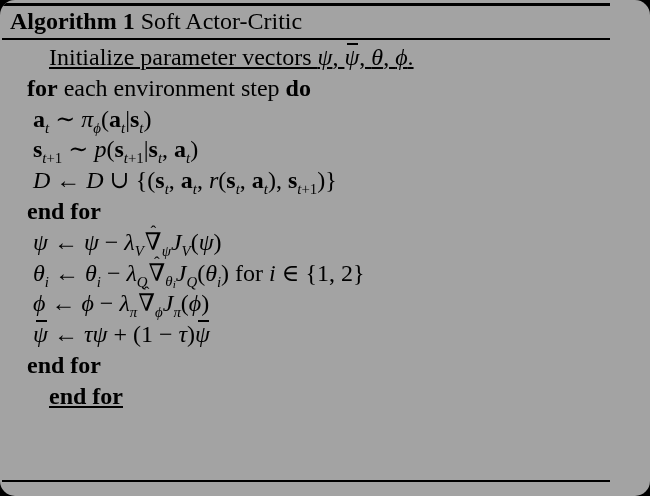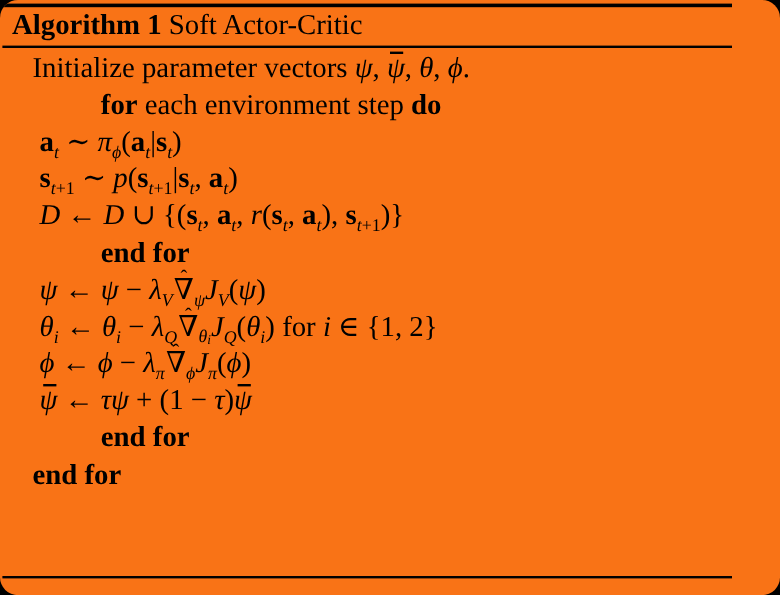--- a/index.html
+++ b/index.html
@@ -8,42 +8,42 @@
     width: 650px;
     height: 496px;
     background: #000000;
     font-family: "Liberation Serif", "DejaVu Serif", "DejaVu Sans", serif;
     color: #000000;
     overflow: hidden;
   }
   .sheet {
     position: absolute;
     inset: 0;
-    background: #f97316;
+    background: #a3a3a3;
     border-radius: 15px;
     overflow: hidden;
   }
   .rule { position: absolute; left: 2px; width: 608px; background: #000000; }
   .rule-top    { top: 3px;   height: 3px; }
   .rule-mid    { top: 38px;  height: 2px; }
   .rule-bottom { top: 480px; height: 2px; }
 
   .title {
     position: absolute;
     left: 10px;
     top: 8px;
     font-size: 24px;
     line-height: 27px;
     white-space: nowrap;
   }
 
   .algo-body { position: absolute; top: 42px; left: 0; right: 0; font-size: 24px; }
   .line { height: 30.8px; line-height: 30.8px; white-space: nowrap; }
-  .ind0 { padding-left: 27px; }
-  .ind1 { padding-left: 84px; }
+  .ind0 { padding-left: 49px; text-decoration: underline; }
+  .ind1 { padding-left: 27px; }
   .ind2 { padding-left: 33px; }
 
   .t-b  { font-weight: bold; }                 
   .t-r  { font-style: normal; }                
   .t-i  { font-style: italic; }                
   .t-bm { font-weight: bold; }                 
   .t-scr{ font-style: italic; }                
   .t-o  { font-style: normal; }                
 
   

